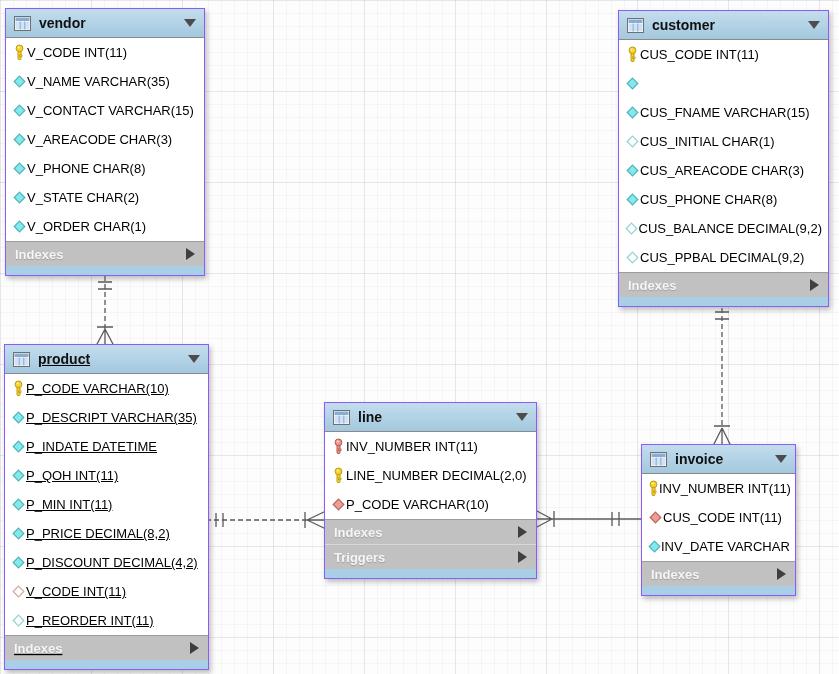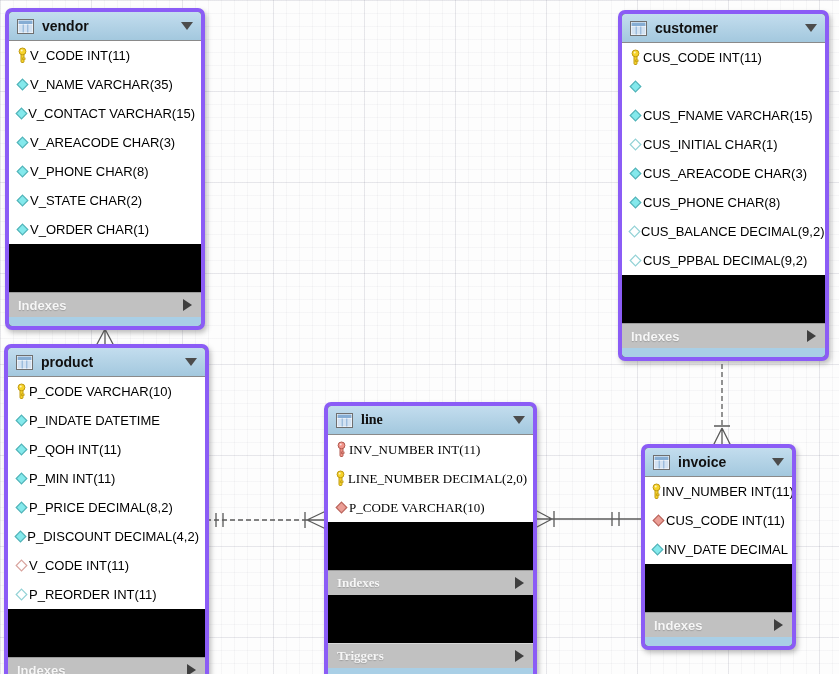--- a/index.html
+++ b/index.html
@@ -10,41 +10,41 @@
     background-image:
       linear-gradient(to right, rgba(130,130,150,0.13) 1px, transparent 1px),
       linear-gradient(to bottom, rgba(130,130,150,0.13) 1px, transparent 1px),
       linear-gradient(to right, rgba(130,130,150,0.06) 1px, transparent 1px),
       linear-gradient(to bottom, rgba(130,130,150,0.06) 1px, transparent 1px);
     background-size:91px 91px, 91px 91px, 13px 13px, 13px 13px;
   }
   #connector-layer{position:absolute;left:0;top:0;z-index:1}
   .db-table{
     position:absolute;z-index:2;box-sizing:border-box;
-    border:4px solid #8b5cf6;border-radius:7px;overflow:hidden;
-    background:#000000;box-shadow:2px 3px 5px rgba(90,90,90,.38);
+    border:1px solid #8b5cf6;border-radius:0;overflow:hidden;
+    background:#0ea5e9;box-shadow:2px 3px 5px rgba(90,90,90,.38);
   }
   .tbl-header{
     height:28px;display:flex;align-items:center;gap:8px;padding:0 8px;
     background:linear-gradient(var(--hdr-top,#c3ddee), var(--hdr-bot,#a3c8de));
     border-bottom:1px solid #8a8a8a;
   }
   .tbl-title{font-weight:bold;font-size:14px;color:#101010}
   .collapse-tri{
     margin-left:auto;width:0;height:0;
     border-left:6px solid transparent;border-right:6px solid transparent;
     border-top:8px solid #4c4c4c;
   }
   .tbl-glyph{display:flex;align-items:center}
   .col-row{height:29px;display:flex;align-items:center;gap:0;padding:0 6px;background:#fff}
   .col-label{font-size:13px;color:#000;white-space:nowrap}
   .col-icon{width:15px;display:flex;justify-content:center;align-items:center}
   .tbl-section{
     height:24px;display:flex;align-items:center;justify-content:space-between;
-    padding:0 9px;background:var(--section-bar,#c1c1c1);border-top:1px solid #9b9b9b;margin-top:48px;
+    padding:0 9px;background:var(--section-bar,#c1c1c1);border-top:1px solid #9b9b9b;
   }
   .tbl-section + .tbl-section{border-top:1px solid #d8d8d8}
   .section-label{font-weight:bold;font-size:13px;color:#f6f6f6;text-shadow:0 1px 1px rgba(0,0,0,.18)}
   .expand-tri{
     width:0;height:0;border-top:6px solid transparent;border-bottom:6px solid transparent;
     border-left:9px solid #3f3f3f;
   }
   .tbl-footer{height:9px;background:var(--tbl-footer,#a9cfe6)}
 </style>
 </head>
@@ -225,21 +225,21 @@
           </svg>
         </span>
         <span class="col-label">CUS_PPBAL DECIMAL(9,2)</span>
       </div>
       <div class="tbl-section">
         <span class="section-label">Indexes</span>
         <span class="expand-tri"></span>
       </div>
       <div class="tbl-footer"></div>
     </div>
-    <div class="db-table" style="left: 4px; top: 344px; width: 205px;">
+    <div class="db-table" style="left: 4px; top: 344px; width: 205px; text-decoration: underline;">
       <div class="tbl-header">
         <span class="tbl-glyph">
           <svg width="17" height="15" viewBox="0 0 17 15">
             <rect x="0.5" y="0.5" width="16" height="14" fill="#ffffff" stroke="#6f6f6f"></rect>
             <rect x="1.5" y="1.5" width="14" height="3.5" fill="#86add4"></rect>
             <rect x="1.5" y="5.5" width="14" height="8" fill="#d3e2f2"></rect>
             <path d="M6.2 5.5 V13.5 M10.8 5.5 V13.5" stroke="#86add4" stroke-width="1" fill="none"></path>
           </svg>
         </span>
         <span class="tbl-title">product</span>
@@ -255,20 +255,28 @@
           </svg>
         </span>
         <span class="col-label">P_CODE VARCHAR(10)</span>
       </div>
       <div class="col-row">
         <span class="col-icon">
           <svg width="13" height="13" viewBox="0 0 13 13">
             <path d="M6.5 1.2 L11.8 6.5 L6.5 11.8 L1.2 6.5 Z" fill="#84e9ec" stroke="#4fb3b8" stroke-width="1.2"></path>
           </svg>
         </span>
+        <span class="col-label">P_DESCRIPT VARCHAR(35)</span>
+      </div>
+      <div class="col-row">
+        <span class="col-icon">
+          <svg width="13" height="13" viewBox="0 0 13 13">
+            <path d="M6.5 1.2 L11.8 6.5 L6.5 11.8 L1.2 6.5 Z" fill="#84e9ec" stroke="#4fb3b8" stroke-width="1.2"></path>
+          </svg>
+        </span>
         <span class="col-label">P_INDATE DATETIME</span>
       </div>
       <div class="col-row">
         <span class="col-icon">
           <svg width="13" height="13" viewBox="0 0 13 13">
             <path d="M6.5 1.2 L11.8 6.5 L6.5 11.8 L1.2 6.5 Z" fill="#84e9ec" stroke="#4fb3b8" stroke-width="1.2"></path>
           </svg>
         </span>
         <span class="col-label">P_QOH INT(11)</span>
       </div>
@@ -311,21 +319,21 @@
           </svg>
         </span>
         <span class="col-label">P_REORDER INT(11)</span>
       </div>
       <div class="tbl-section">
         <span class="section-label">Indexes</span>
         <span class="expand-tri"></span>
       </div>
       <div class="tbl-footer"></div>
     </div>
-    <div class="db-table" style="left: 324px; top: 402px; width: 213px; font-family: Liberation Serif, serif;">
+    <div class="db-table" style="left: 324px; top: 402px; width: 213px;">
       <div class="tbl-header">
         <span class="tbl-glyph">
           <svg width="17" height="15" viewBox="0 0 17 15">
             <rect x="0.5" y="0.5" width="16" height="14" fill="#ffffff" stroke="#6f6f6f"></rect>
             <rect x="1.5" y="1.5" width="14" height="3.5" fill="#86add4"></rect>
             <rect x="1.5" y="5.5" width="14" height="8" fill="#d3e2f2"></rect>
             <path d="M6.2 5.5 V13.5 M10.8 5.5 V13.5" stroke="#86add4" stroke-width="1" fill="none"></path>
           </svg>
         </span>
         <span class="tbl-title">line</span>
@@ -402,21 +410,21 @@
           </svg>
         </span>
         <span class="col-label">CUS_CODE INT(11)</span>
       </div>
       <div class="col-row">
         <span class="col-icon">
           <svg width="13" height="13" viewBox="0 0 13 13">
             <path d="M6.5 1.2 L11.8 6.5 L6.5 11.8 L1.2 6.5 Z" fill="#84e9ec" stroke="#4fb3b8" stroke-width="1.2"></path>
           </svg>
         </span>
-        <span class="col-label">INV_DATE DECIMAL</span>
+        <span class="col-label">INV_DATE VARCHAR</span>
       </div>
       <div class="tbl-section">
         <span class="section-label">Indexes</span>
         <span class="expand-tri"></span>
       </div>
       <div class="tbl-footer"></div>
     </div>
   </div>
 
 </body></html>

